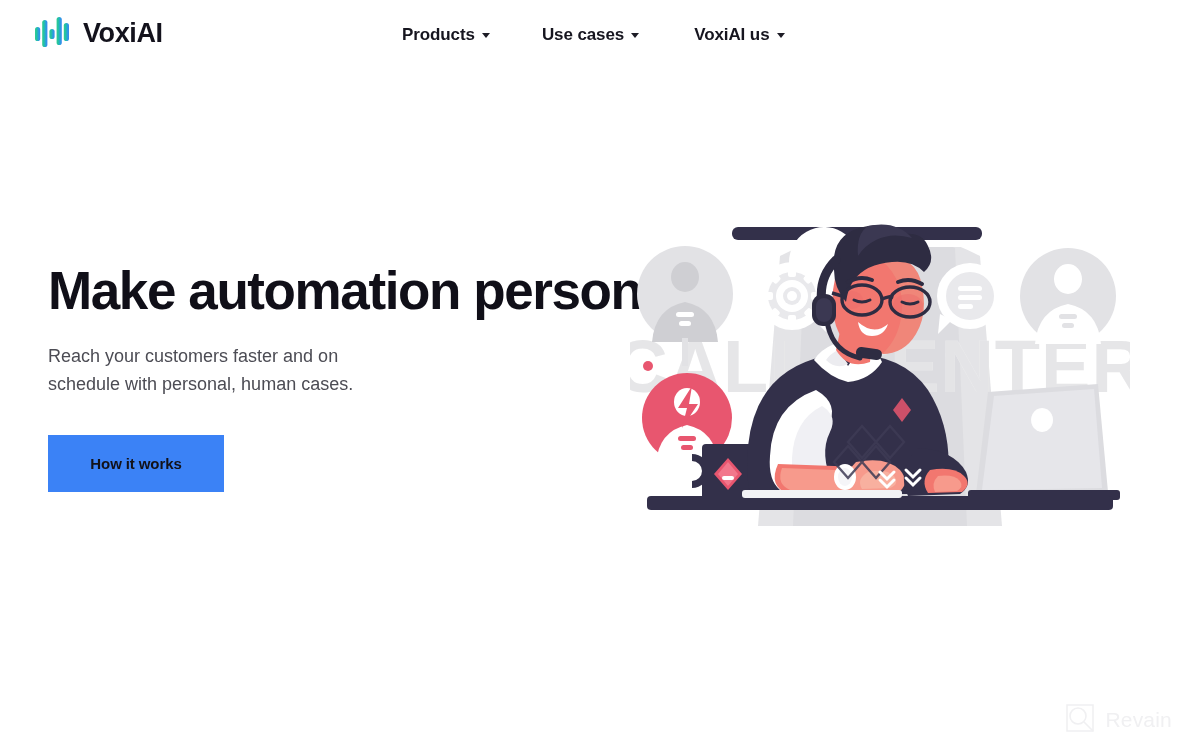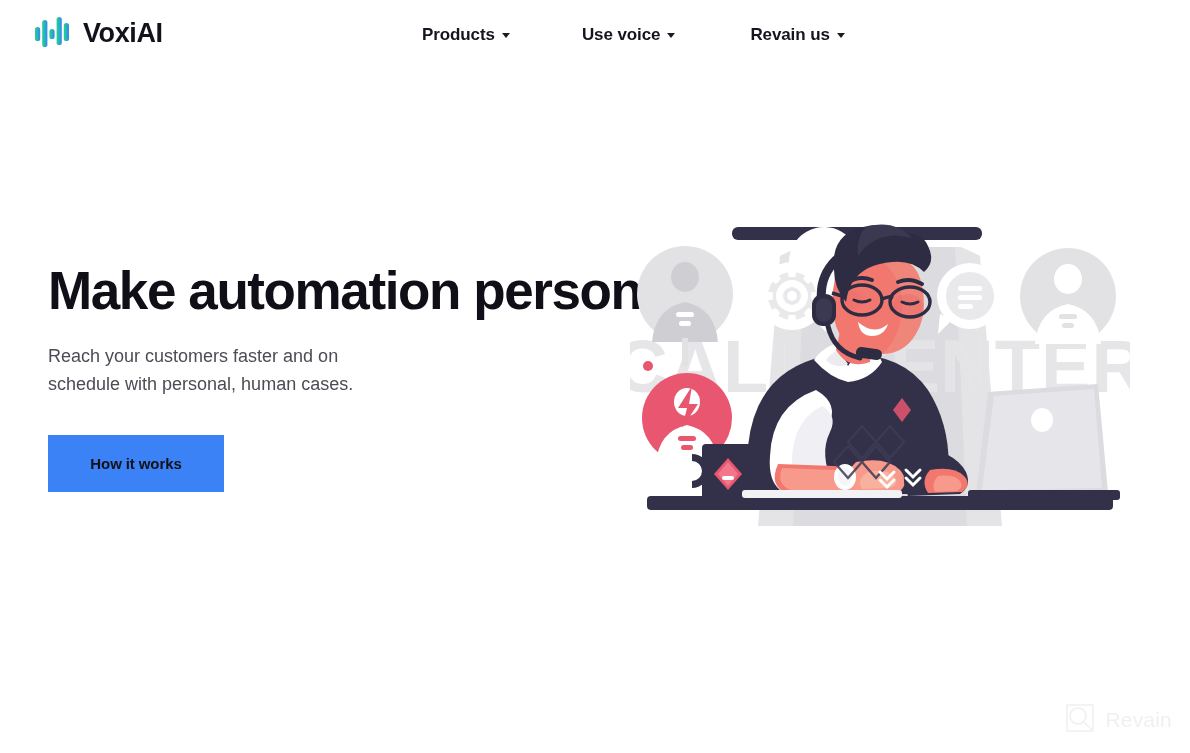--- a/index.html
+++ b/index.html
@@ -25,21 +25,21 @@
     font-size:27px; font-weight:bold; color:#13121c;
     letter-spacing:-0.4px; line-height:1;
   }
   .nav { position:absolute; left:402px; top:26px; display:flex; }
   .nav-item {
     display:flex; align-items:center; gap:7px;
     font-size:17px; font-weight:bold; color:#16151f;
     margin-right:50px; cursor:pointer; letter-spacing:-0.1px;
   }
   .nav-item:last-child { margin-right:0; }
-  .nav-label { line-height:1;margin-left:20px; }
+  .nav-label { line-height:1; }
   .caret {
     width:0; height:0; position:relative; top:1px;
     border-left:4px solid transparent;
     border-right:4px solid transparent;
     border-top:5px solid #1d1c26;
   }
   .nav-gap-1 { margin-right:52px; }
   .nav-gap-2 { margin-right:55px; }
 
   
@@ -104,25 +104,25 @@
       </span>
       <span class="brand-name">VoxiAI</span>
     </a>
 
     <nav class="nav">
       <div class="nav-item nav-gap-1">
         <span class="nav-label">Products</span>
         <span class="caret"></span>
       </div>
       <div class="nav-item nav-gap-2">
-        <span class="nav-label">Use voice</span>
+        <span class="nav-label">Use cases</span>
         <span class="caret"></span>
       </div>
       <div class="nav-item">
-        <span class="nav-label">Revain us</span>
+        <span class="nav-label">VoxiAI us</span>
         <span class="caret"></span>
       </div>
     </nav>
   </div>
 
   <div class="hero-text">
     <h1 class="headline">Make automation personal</h1>
     <p class="subhead">Reach your customers faster and on schedule with personal, human cases.</p>
     <button class="cta">How it works</button>
   </div>

